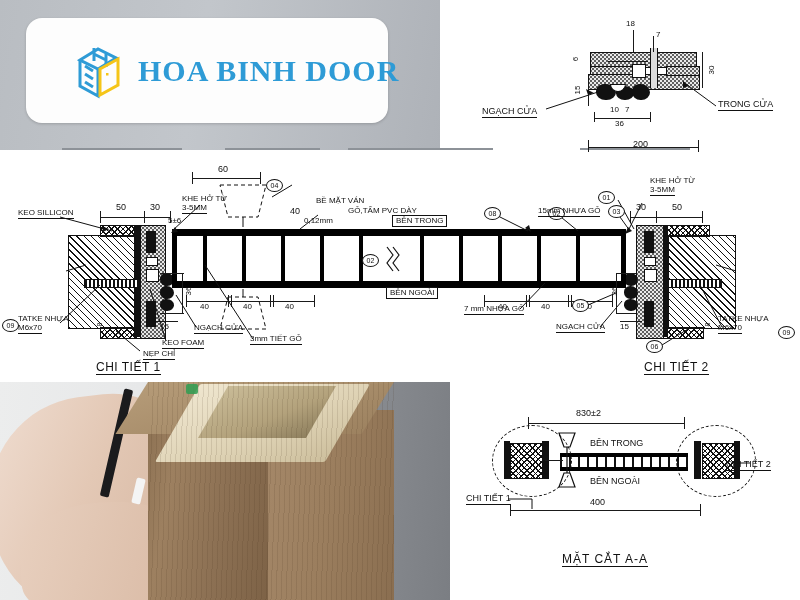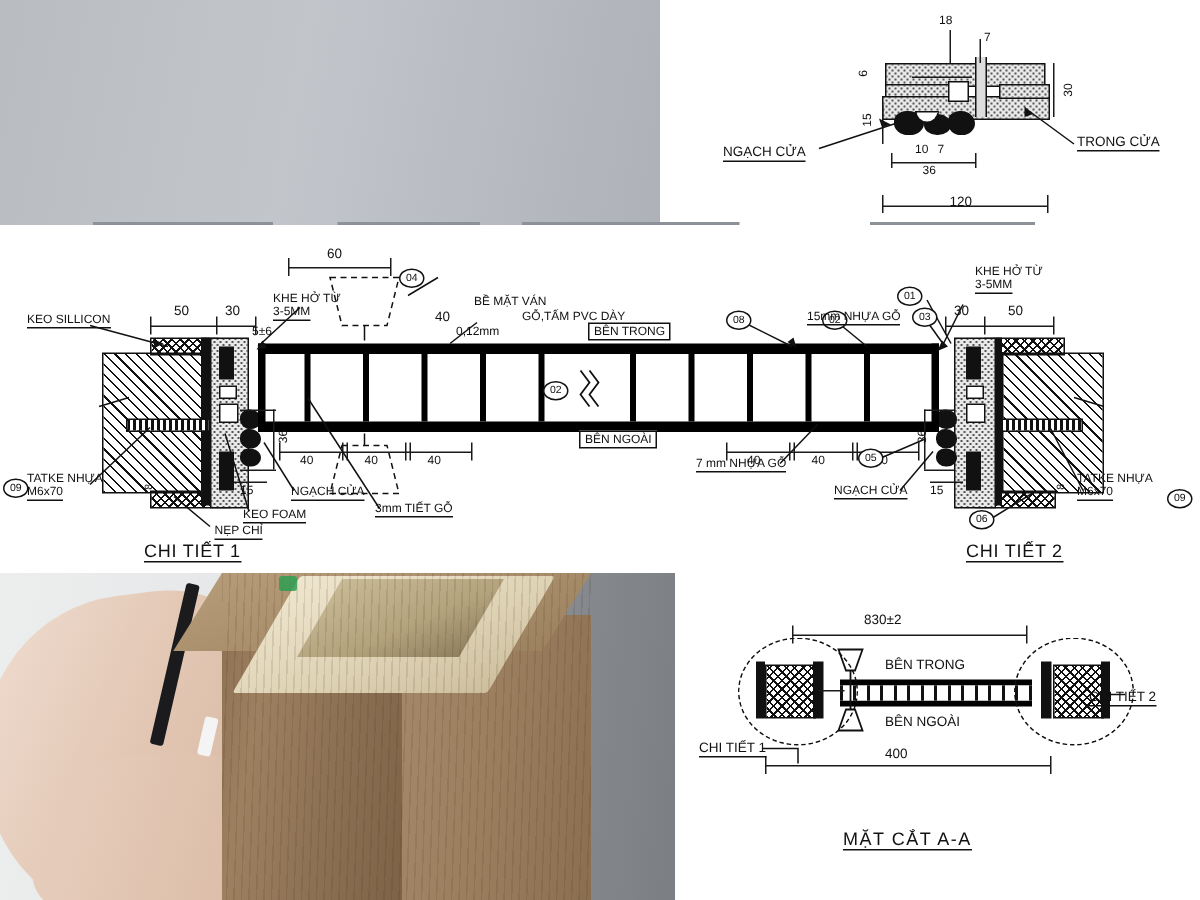--- a/index.html
+++ b/index.html
@@ -83,27 +83,42 @@
   #ph-grain{left:148px;top:0;width:246px;height:218px;opacity:.22;
      background:repeating-linear-gradient(92deg, rgba(60,40,20,.55) 0 1px, transparent 1px 5px);}
   #ph-green{left:186px;top:2px;width:12px;height:10px;background:#2f9e52;border-radius:2px;opacity:.85;}
 </style>
 </head>
 <body>
 
 <div class="stage">
 
   <div class="abs" id="top-grey"></div>
+  <div class="abs" id="logo-card">
+    <svg class="abs" id="logo-mark" viewBox="0 0 58 56">
+      <g fill="none" stroke="#2e9bd6" stroke-width="3">
+        <path d="M4 16 L22 5 L40 14 L22 25 Z"></path>
+        <path d="M4 16 L4 42 L22 52 L22 25"></path>
+        <path d="M9 22 L17 27 M9 30 L17 35 M9 38 L17 43"></path>
+        <path d="M18 4 L18 17 M30 10 L30 23 M18 10 L30 16"></path>
+      </g>
+      <g fill="none" stroke="#f5c518" stroke-width="3">
+        <path d="M24 25 L42 15 L42 41 L24 51 Z"></path>
+      </g>
+      <rect x="30" y="29" width="2.5" height="2.5" fill="#f5c518"></rect>
+    </svg>
+    <div class="abs" id="logo-text">HOA BINH DOOR</div>
+  </div>
 
   <div class="abs divider" style="left:62px;top:148px;width:120px;"></div>
   <div class="abs divider" style="left:225px;top:148px;width:95px;"></div>
   <div class="abs divider" style="left:348px;top:148px;width:145px;"></div>
   <div class="abs divider" style="left:580px;top:148px;width:110px;"></div>
 
-  <div class="abs" style="left:470px;top:4px;width:330px;height:150px;">
+  <div class="abs" style="left:470px;top:14px;width:330px;height:150px;">
 
     <div class="abs speck" style="left:120px;top:38px;width:105px;height:14px;"></div>
     <div class="abs speck" style="left:120px;top:52px;width:42px;height:8px;"></div>
     <div class="abs speck" style="left:118px;top:60px;width:110px;height:14px;"></div>
     <div class="abs speck" style="left:196px;top:52px;width:32px;height:8px;"></div>
     <div class="abs" style="left:162px;top:50px;width:12px;height:12px;border:1px solid #111;background:#fff;"></div>
     <div class="abs" style="left:180px;top:34px;width:6px;height:40px;background:#ddd;border-left:1px solid #111;border-right:1px solid #111;"></div>
 
     <div class="abs blob" style="left:126px;top:70px;width:20px;height:16px;"></div>
     <div class="abs blob" style="left:146px;top:72px;width:18px;height:14px;"></div>
@@ -130,21 +145,21 @@
     </svg>
 
     <div class="txt" style="left:156px;top:6px;">18</div>
     <div class="txt" style="left:186px;top:17px;">7</div>
     <div class="txt" style="left:104px;top:41px;transform:rotate(-90deg);">6</div>
     <div class="txt" style="left:104px;top:72px;transform:rotate(-90deg);">15</div>
     <div class="txt" style="left:238px;top:52px;transform:rotate(-90deg);">30</div>
     <div class="txt" style="left:140px;top:92px;">10</div>
     <div class="txt" style="left:155px;top:92px;">7</div>
     <div class="txt" style="left:145px;top:106px;">36</div>
-    <div class="txt md" style="left:163px;top:126px;">120</div>
+    <div class="txt md" style="left:163px;top:126px;">200</div>
     <div class="txt md u" style="left:12px;top:93px;">NGẠCH CỬA</div>
     <div class="txt md u" style="left:248px;top:86px;">TRONG CỬA</div>
   </div>
 
   <div class="abs" style="left:0;top:155px;width:800px;height:225px;">
 
     <div class="abs hatch45" style="left:68px;top:80px;width:66px;height:92px;"></div>
     <div class="abs crossh" style="left:100px;top:70px;width:44px;height:10px;"></div>
     <div class="abs crossh" style="left:100px;top:172px;width:52px;height:10px;"></div>
     <div class="abs solidblk" style="left:134px;top:70px;width:6px;height:112px;"></div>

